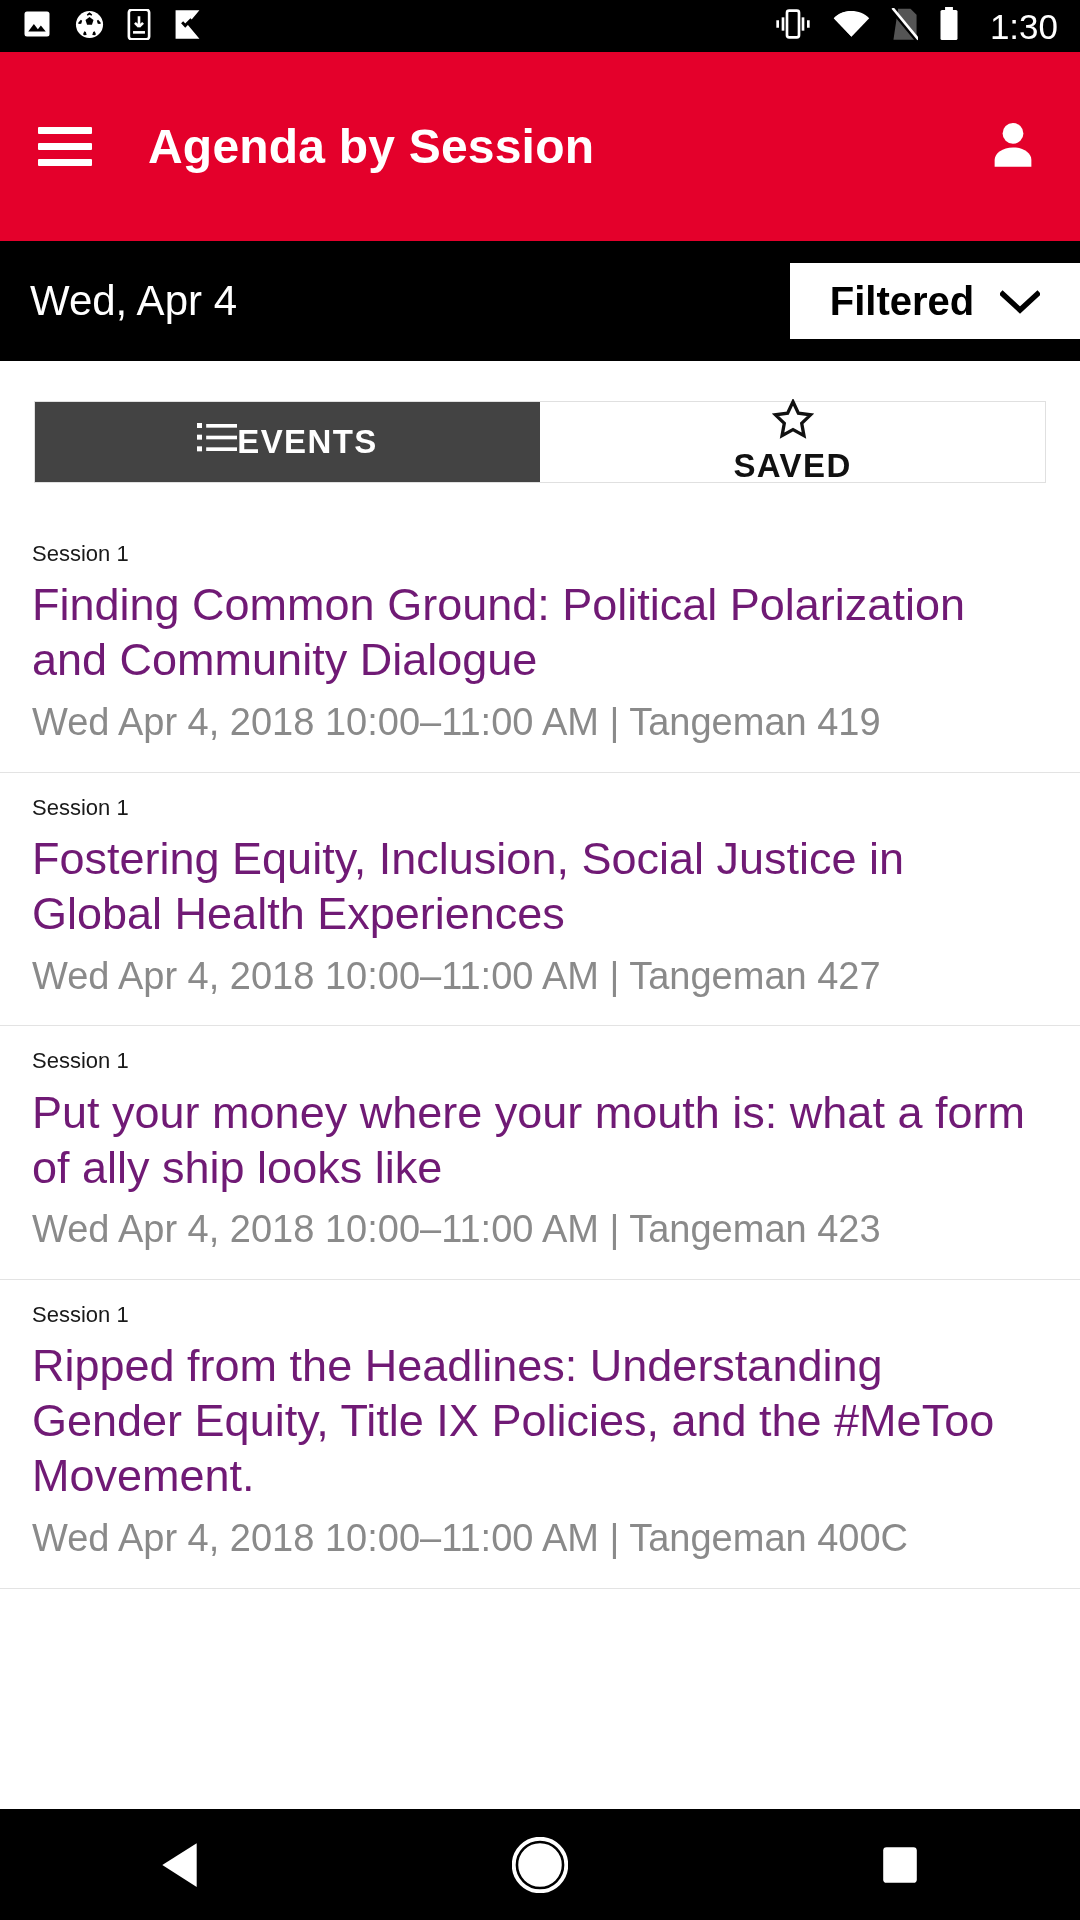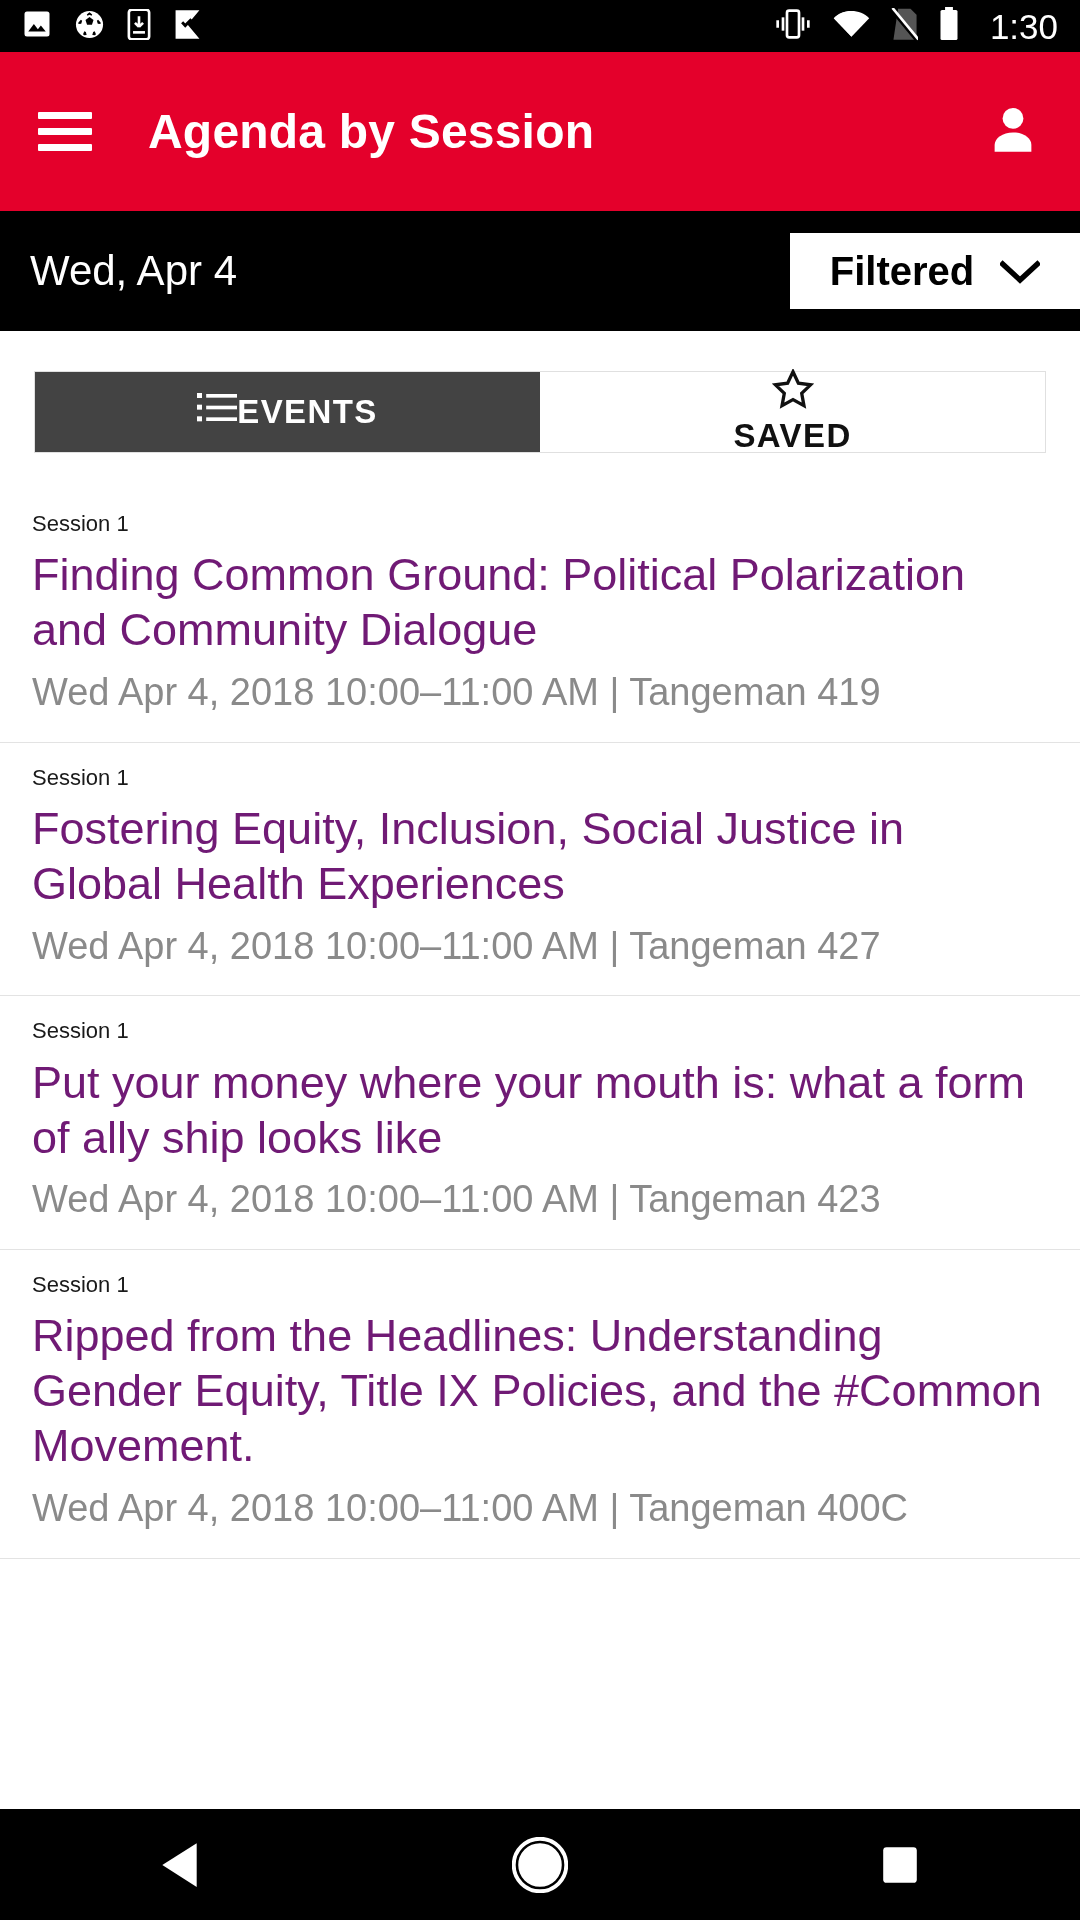--- a/index.html
+++ b/index.html
@@ -19,21 +19,21 @@
   .status-left { display: flex; align-items: center; gap: 22px; }
   .status-right { display: flex; align-items: center; gap: 20px; margin-left: auto; }
   .status-time {
     font-size: 35px; font-weight: 400; color: #fff; letter-spacing: 0px;
     margin-left: 10px; line-height: 1;
   }
   .sicon { display: block; }
 
   
   .appbar {
-    height: 159px; background: #e4002b; display: flex; align-items: center;
+    height: 189px; background: #e4002b; display: flex; align-items: center;
     padding: 0 38px;
   }
   .hamburger { width: 54px; display: flex; flex-direction: column; gap: 9px; cursor: pointer; }
   .hamburger span { display: block; height: 7px; background: #fff; border-radius: 1px; }
   .appbar-title {
     color: #fff; font-size: 48px; font-weight: 700; margin-left: 56px;
     letter-spacing: 0.2px; white-space: nowrap;
   }
   .appbar-avatar { margin-left: auto; }
 
@@ -229,21 +229,21 @@
     </div>
 
     <div class="session-item">
       <div class="session-label">Session 1</div>
       <div class="session-title">Put your money where your mouth is: what a form of ally ship looks like</div>
       <div class="session-meta">Wed Apr 4, 2018 10:00–11:00 AM | Tangeman 423</div>
     </div>
 
     <div class="session-item">
       <div class="session-label">Session 1</div>
-      <div class="session-title">Ripped from the Headlines: Understanding Gender Equity, Title IX Policies, and the #Common Movement.</div>
+      <div class="session-title">Ripped from the Headlines: Understanding Gender Equity, Title IX Policies, and the #MeToo Movement.</div>
       <div class="session-meta">Wed Apr 4, 2018 10:00–11:00 AM | Tangeman 400C</div>
     </div>
 
   </div>
 
   <div class="navbar">
     <div class="navbtn">
       <svg width="46" height="50" viewBox="0 0 22 24">
           <path d="M19 1.5L2.5 12 19 22.5z" fill="#fff"></path>
         </svg>

